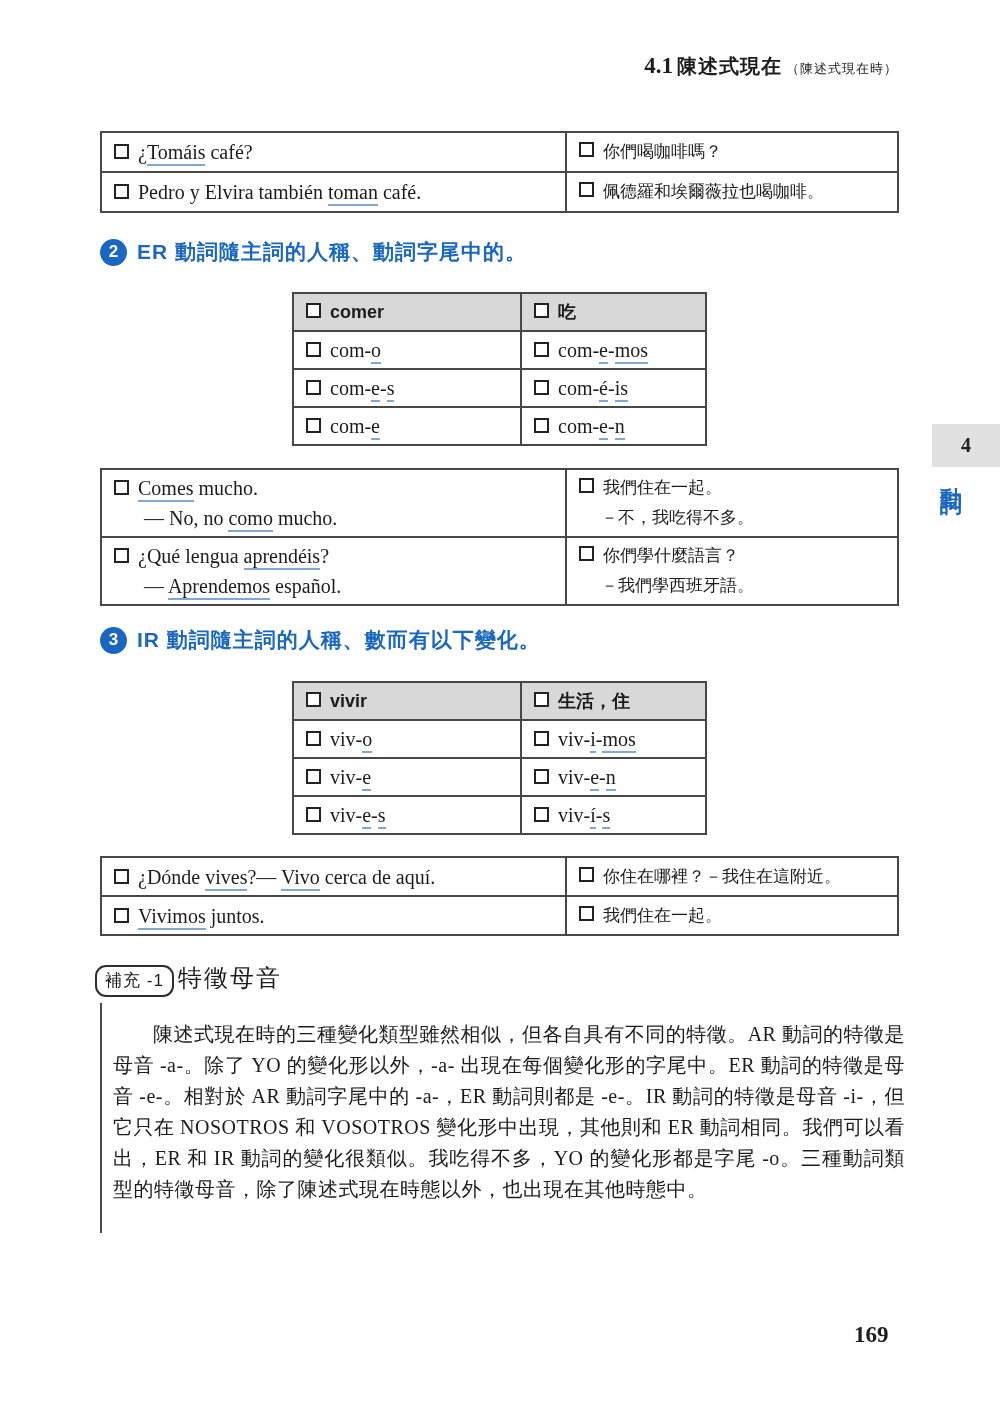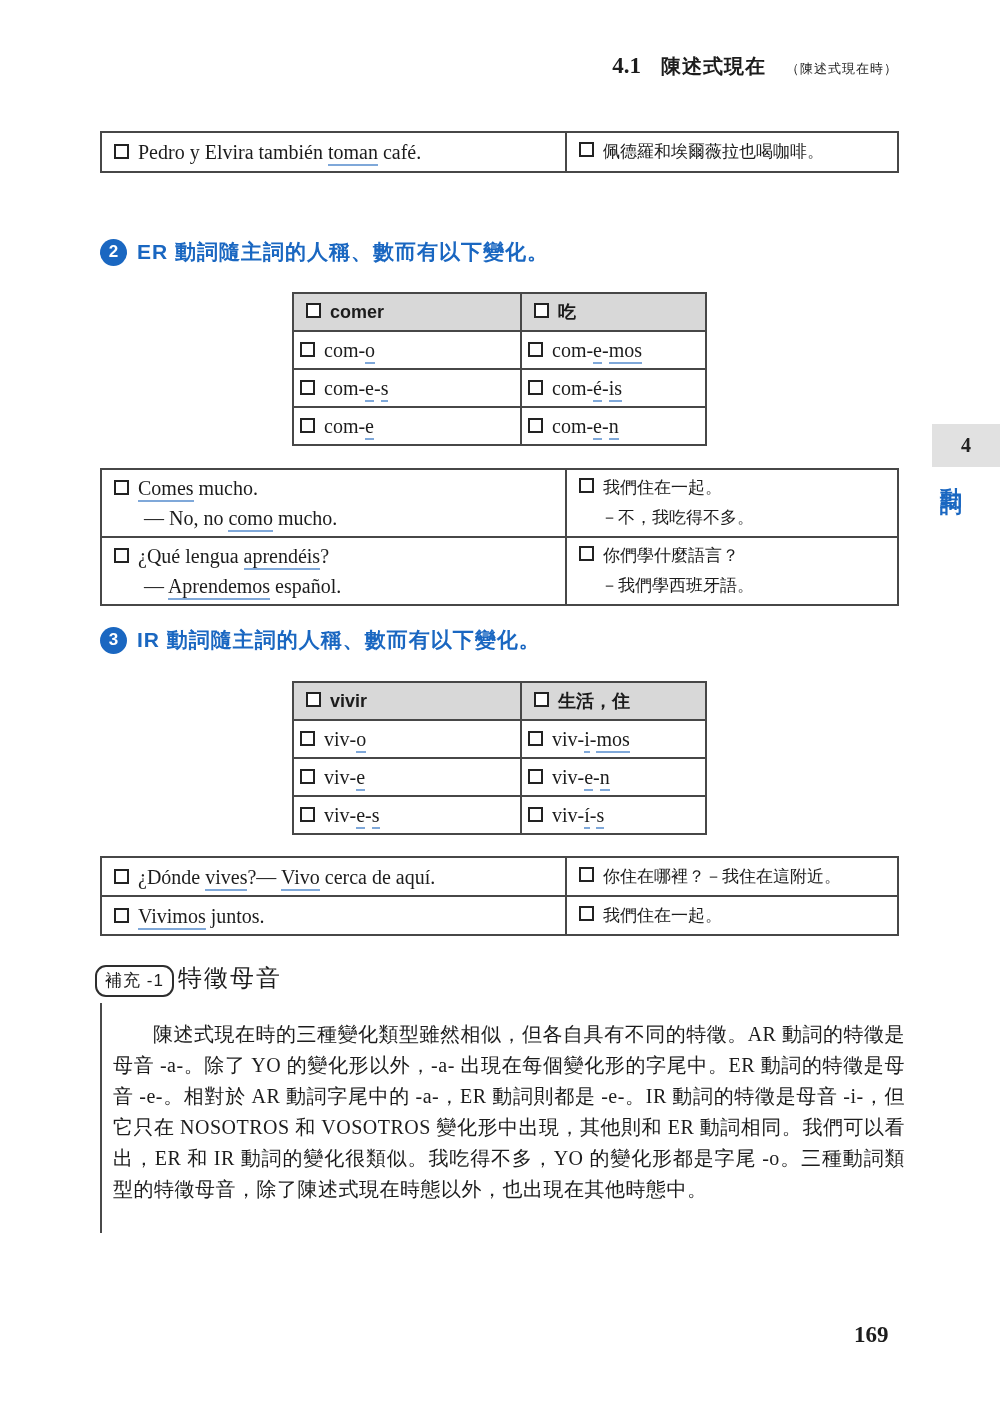--- a/index.html
+++ b/index.html
@@ -3,21 +3,21 @@
 <meta charset="utf-8">
 <style>
   html,body{margin:0;padding:0;}
   body{
     width:1000px;height:1419px;position:relative;background:#ffffff;
     font-family:"Liberation Serif",serif;color:#1c1c1c;overflow:hidden;
   }
   .abs{position:absolute;}
 
   
-  .page-header{top:53px;right:102px;display:flex;align-items:baseline;gap:20px;}
+  .page-header{top:53px;right:102px;display:flex;align-items:baseline;gap:4px;}
   .hd-num{font-weight:bold;font-size:23px;}
   .hd-title{font-weight:bold;font-size:20px;letter-spacing:1px;}
   .hd-sub{font-size:13px;letter-spacing:1px;}
 
   
   table{border-collapse:collapse;table-layout:fixed;position:absolute;background:#fff;}
   td{border:2px solid #474747;vertical-align:middle;padding:2px 6px 2px 12px;overflow:hidden;}
   .t-intro{left:100px;top:131px;width:799px;}
   .t-intro td{height:34px;}
   .t-intro .c-es{width:445px;}
@@ -29,21 +29,21 @@
   .t-irex .c-es{width:445px;}
   .t-conj{width:415px;}
   .t-comer{left:292px;top:292px;}
   .t-vivir{left:292px;top:681px;}
   .t-conj td{height:32px;}
   .t-conj .c-l{width:208px;}
   .conj-head td{background:#d8d8d8;font-family:"Liberation Sans",sans-serif;font-weight:bold;font-size:18px;}
 
   .es{font-size:20px;}
   .zh{font-size:17px;}
-  .conj{font-size:20px;padding-left:6px;}
+  .conj{font-size:20px;}
 
   .sq{display:inline-block;width:11px;height:11px;border:2px solid #222;margin-right:9px;vertical-align:0px;background:#fff;}
   .u{border-bottom:2px solid #7fa8d9;padding-bottom:1px;}
   .l1{line-height:30px;white-space:nowrap;}
   .l2{line-height:30px;padding-left:30px;white-space:nowrap;}
   .l2z{line-height:30px;padding-left:22px;white-space:nowrap;}
 
   
   .section-h{left:100px;display:flex;align-items:center;gap:10px;
     font-family:"Liberation Sans",sans-serif;font-weight:bold;font-size:21px;
@@ -74,30 +74,34 @@
 <body>
 
 <div class="abs page-header">
   <span class="hd-num">4.1</span>
   <span class="hd-title">陳述式現在</span>
   <span class="hd-sub">（陳述式現在時）</span>
 </div>
 
 <table class="t-intro">
   <tbody>
+      <tr>
+    <td class="es c-es"><span class="l1"><span class="sq"></span><span><span>¿</span><span class="u">Tomáis</span><span> café?</span></span></span></td>
+    <td class="zh"><span class="l1"><span class="sq"></span><span>你們喝咖啡嗎？</span></span></td>
+  </tr>
   <tr>
     <td class="es c-es"><span class="l1"><span class="sq"></span><span><span>Pedro y Elvira también </span><span class="u">toman</span><span> café.</span></span></span></td>
     <td class="zh"><span class="l1"><span class="sq"></span><span>佩德羅和埃爾薇拉也喝咖啡。</span></span></td>
   </tr>
 </tbody>
   </table>
 
 <div class="abs section-h sec-er">
   <span class="num">2</span>
-  <span>ER 動詞隨主詞的人稱、數而有以下變化。</span>
+  <span>ER 動詞隨主詞的人稱、動詞字尾中的。</span>
 </div>
 
 <table class="t-conj t-comer">
   <tbody>
       <tr class="conj-head">
     <td class="c-l"><span class="sq"></span><span>comer</span></td>
     <td><span class="sq"></span><span>吃</span></td>
   </tr>
   <tr>
     <td class="conj c-l"><span class="sq"></span><span><span>com-</span><span class="u">o</span></span></td>

